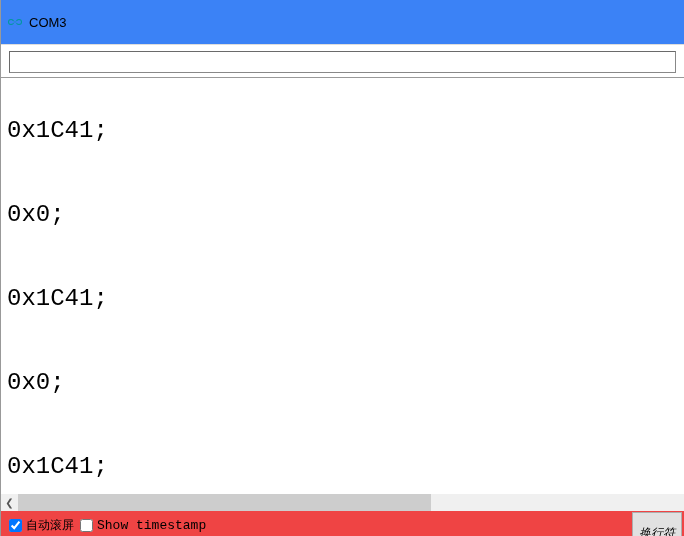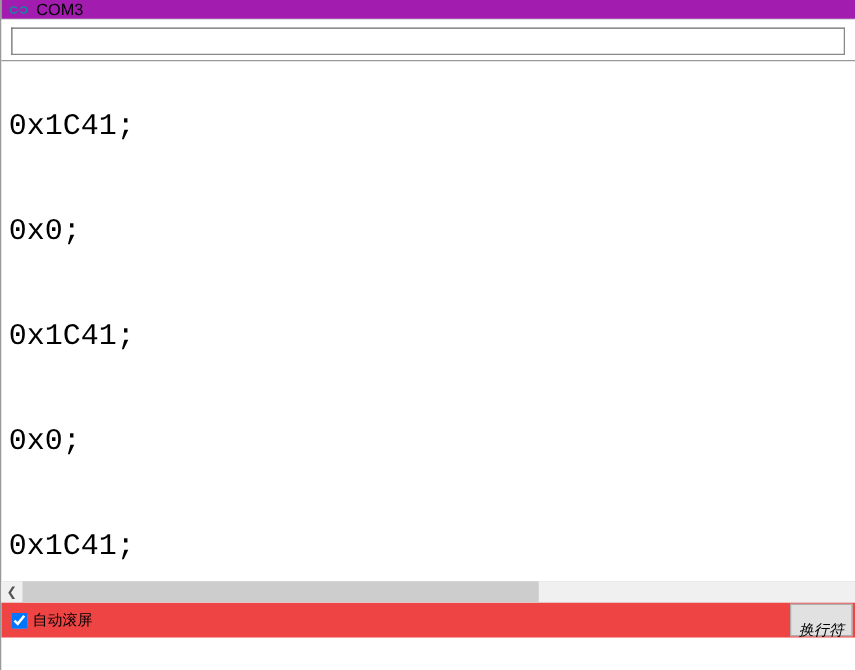--- a/index.html
+++ b/index.html
@@ -12,23 +12,23 @@
       font-size: 12px;
       background: #fff;
       width: 684px;
       height: 536px;
       overflow: hidden;
       border-left: 1px solid #999;
     }
     .title-bar {
       display: flex;
       align-items: center;
-      height: 16px;
+      height: 45px;
       padding: 0 6px;
-      background: #a21caf;
+      background: #3b82f6;
       border-bottom: 1px solid #ddd;
     }
     .title-bar .icon {
       width: 16px;
       height: 16px;
       margin-right: 6px;
       display: flex;
       align-items: center;
       justify-content: center;
     }
@@ -184,15 +184,19 @@
     <div class="hscroll-thumb"></div>
   </div>
 </div>
 
 <div class="bottom-bar">
   <div class="bottom-left">
     <label class="checkbox-wrap">
       <input type="checkbox" checked="" style="">
       <span class="cb-label">自动滚屏</span>
     </label>
+    <label class="checkbox-wrap mono">
+      <input type="checkbox" style="">
+      <span class="cb-label">Show timestamp</span>
+    </label>
   </div>
   <button class="newline-btn">换行符</button>
 </div>
 
 </body></html>

